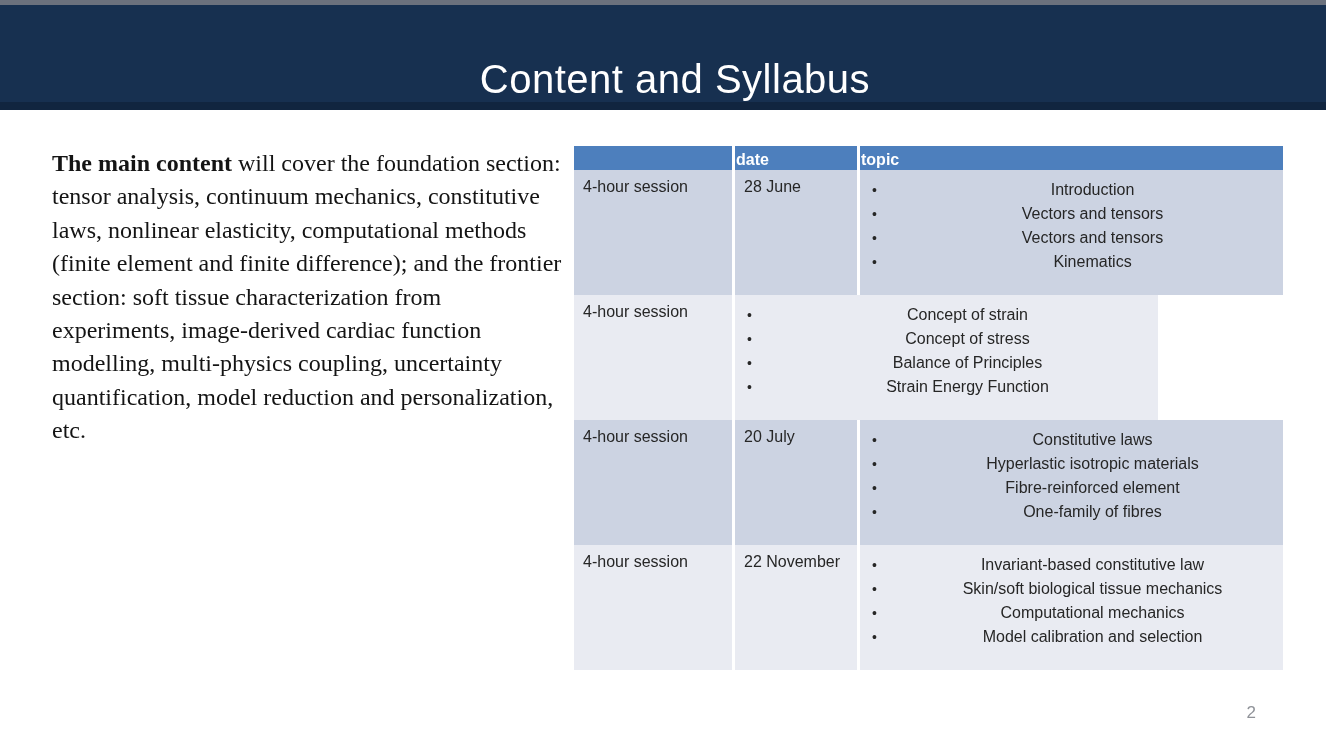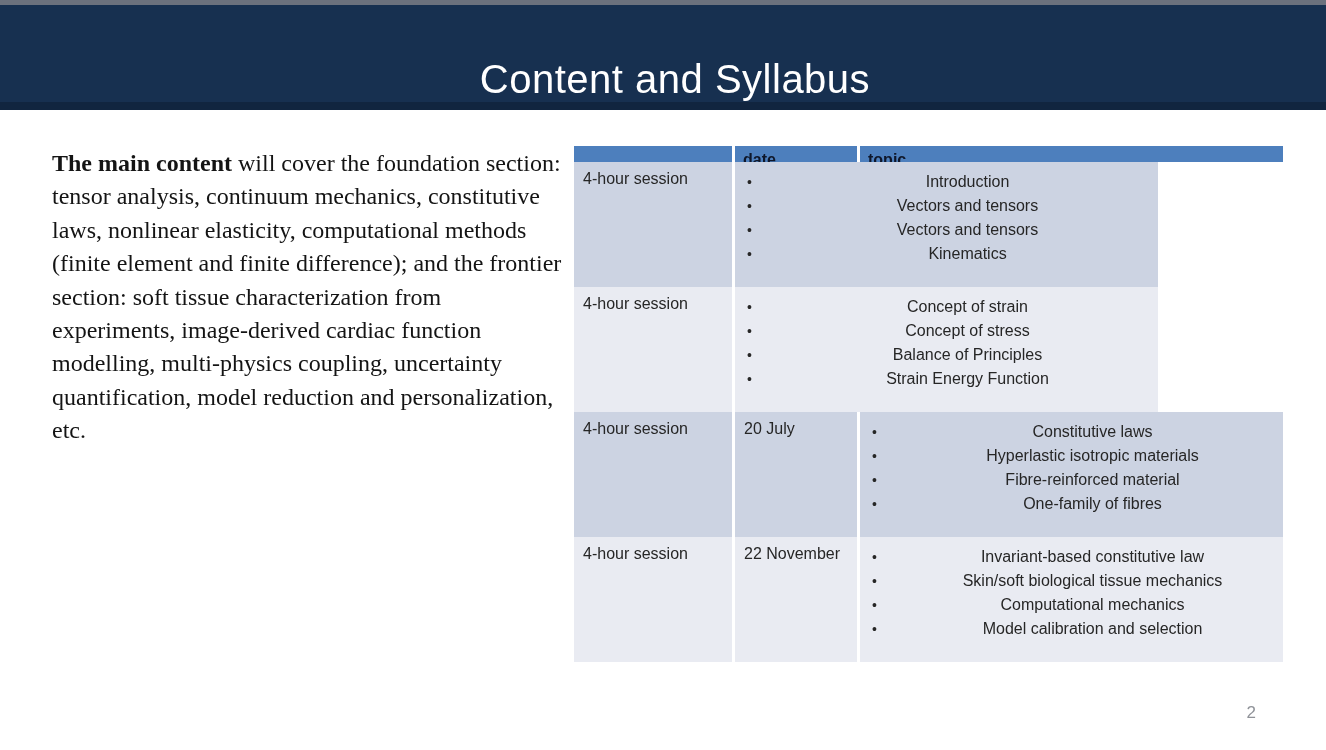--- a/index.html
+++ b/index.html
@@ -64,26 +64,26 @@
   .t-head, .t-row {
     display: flex;
     gap: 3px;
   }
   .t-row { }
   .c1 { width: 158px; flex: 0 0 158px; }
   .c2 { width: 122px; flex: 0 0 122px; }
   .c3 { width: 423px; flex: 0 0 423px; }
   .t-head .cell {
     background: var(--accent, #4d7fbd);
-    color: #0f172a;
+    color: #ffffff;
     font-weight: 700;
     font-size: 16px;
-    height: 16px;
+    height: 24px;
     line-height: 28px;
-    padding-left: 8px;
+    padding-left: 1px;
     box-sizing: border-box;
   }
   .t-row .cell {
     box-sizing: border-box;
     min-height: 125px;
     padding: 8px 0 0 9px;
     font-size: 16px;
     color: #262626;
   }
   .band-dark .cell  { background: var(--band-dark, #ccd3e2); }
@@ -127,20 +127,21 @@
 
   <div class="syllabus-table">
     <div class="t-head">
       <div class="cell c1"></div>
       <div class="cell c2">date</div>
       <div class="cell c3">topic</div>
     </div>
     <div id="table-body">
   <div class="t-row band-dark">
     <div class="cell c1">4-hour session</div>
+    <div class="cell c2">28 June</div>
     <div class="cell c3">
       <div class="topic-list">
               <div class="topic-item">
                 <span class="bullet">•</span>
                 <span class="topic-text">Introduction</span>
               </div>
               <div class="topic-item">
                 <span class="bullet">•</span>
                 <span class="topic-text">Vectors and tensors</span>
               </div>
@@ -188,21 +189,21 @@
               <div class="topic-item">
                 <span class="bullet">•</span>
                 <span class="topic-text">Constitutive laws</span>
               </div>
               <div class="topic-item">
                 <span class="bullet">•</span>
                 <span class="topic-text">Hyperlastic isotropic materials</span>
               </div>
               <div class="topic-item">
                 <span class="bullet">•</span>
-                <span class="topic-text">Fibre-reinforced material</span>
+                <span class="topic-text">Fibre-reinforced element</span>
               </div>
               <div class="topic-item">
                 <span class="bullet">•</span>
                 <span class="topic-text">One-family of fibres</span>
               </div>
             </div>
     </div>
   </div>
 
   <div class="t-row band-light">

